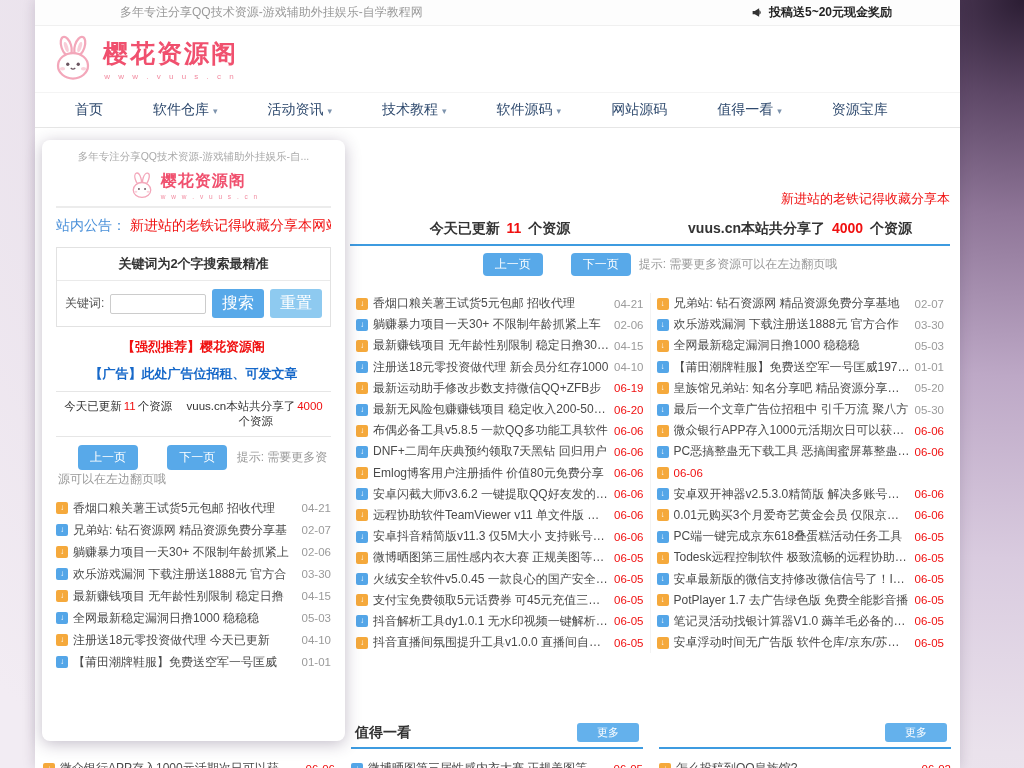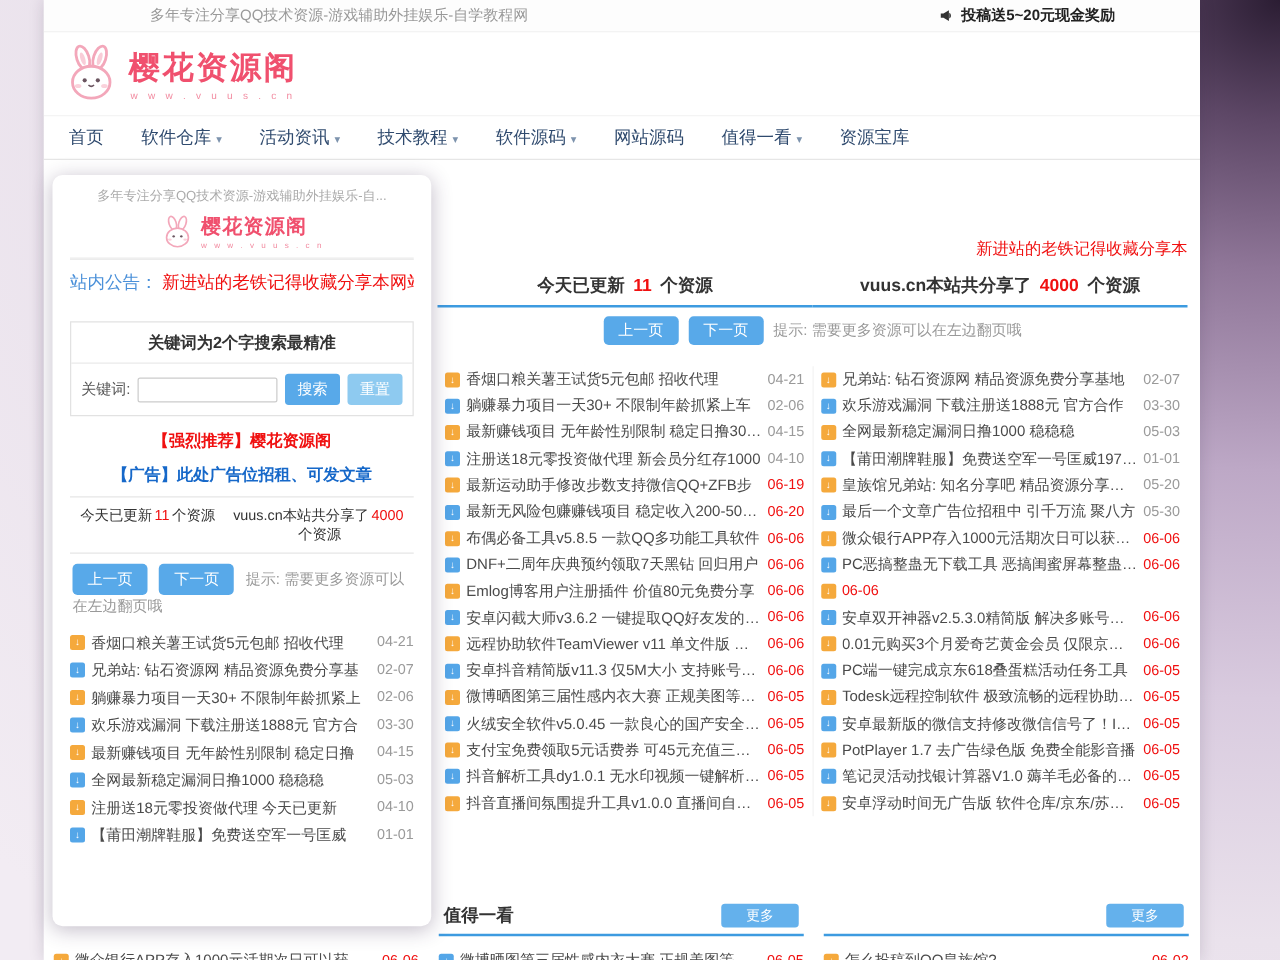--- a/index.html
+++ b/index.html
@@ -7,21 +7,21 @@
     --red:#f01010; --gray:#9a9a9a; --nav:#2f4a6e; --link:#1668c9;
   }
   *{box-sizing:border-box;}
   html,body{margin:0;padding:0;}
   body{
     width:1024px;height:768px;overflow:hidden;position:relative;
     font-family:"Liberation Sans","DejaVu Sans",sans-serif;
     background:radial-gradient(130% 140% at 100% 0%,
       #2b1d33 0%, #5d4766 9%, #8f7698 20%, #bda8c6 35%, #d9cbdf 52%, #eae2ec 70%, #f2ecf3 100%);
   }
-  a{cursor:pointer;text-decoration:none;}
+  a{cursor:pointer;text-decoration:none;margin-left:20px;}
   .site{position:absolute;left:35px;top:0;width:925px;height:768px;background:#fff;overflow:hidden;box-shadow:0 0 12px rgba(40,25,55,.18);}
 
   
   .topbar{height:26px;display:flex;align-items:center;justify-content:space-between;
     padding:0 68px 0 85px;background:#fdfdfd;border-bottom:1px solid #f0f0f0;font-size:12px;}
   .topbar .tagline{color:#999;}
   .topbar .promo{color:#222;font-weight:bold;display:flex;align-items:center;gap:5px;cursor:pointer;}
 
   
   .header{height:66px;display:flex;align-items:center;padding:0 14px;background:#fff;}
@@ -85,25 +85,25 @@
   .fp-logo{display:flex;justify-content:center;align-items:center;gap:5px;padding:7px 0 6px;cursor:pointer;}
   .fp-name{font-size:16px;font-weight:bold;color:var(--brand);letter-spacing:1px;}
   .fp-url{font-size:6.5px;color:#f28ba0;letter-spacing:2px;text-align:center;margin-top:1px;}
   .fp-hr{border-top:1px solid #ececec;}
   .fp-nav{display:flex;justify-content:center;align-items:center;gap:9px;padding:11px 0;font-size:17px;color:#666;cursor:pointer;}
   .menu-icon{display:inline-flex;flex-direction:column;gap:3px;}
   .menu-icon i{width:18px;height:2px;background:#bbb;border-radius:1px;}
   .fp-notice{font-size:14px;padding:9px 0 7px;white-space:nowrap;overflow:hidden;}
   .fp-notice-label{color:#4a90d9;}
   .fp-notice-text{color:var(--red);}
-  .fp-search{border:1px solid #e2e2e2;margin-top:15px;}
+  .fp-search{border:1px solid #e2e2e2;margin-top:5px;}
   .fp-search-title{text-align:center;font-size:13px;font-weight:bold;color:#333;padding:7px 0;border-bottom:1px solid #eaeaea;}
   .fp-search-row{display:flex;align-items:center;gap:6px;padding:8px;font-size:12px;color:#555;}
   .fp-input{flex:1;min-width:0;height:20px;border:1px solid #ccc;border-radius:2px;}
-  .btn-search,.btn-reset{border:none;color:#fff;font-size:12px;padding:4px 10px;border-radius:3px;cursor:pointer;font-family:inherit;}
+  .btn-search,.btn-reset{border:none;color:#fff;font-size:16px;padding:4px 10px;border-radius:3px;cursor:pointer;font-family:inherit;}
   .btn-search{background:var(--btn);}
   .btn-reset{background:var(--btn-light);}
   .fp-red{color:var(--red);font-weight:bold;font-size:13px;text-align:center;margin-top:11px;}
   .fp-blue{color:var(--link);font-weight:bold;font-size:13px;text-align:center;margin:9px 0 8px;}
   .fp-stats{display:flex;border-top:1px solid #e6e6e6;border-bottom:1px solid #e6e6e6;text-align:center;font-size:11.5px;color:#333;}
   .fp-stat{padding:7px 3px;display:block;}
   .fp-stat.left{flex:0.9;white-space:nowrap;}
   .fp-stat.right{flex:1.1;}
   .fp-stat .count{color:var(--red);margin:0 2px;}
   .fp-pg{display:block;padding:8px 2px 6px;font-size:12px;color:#999;line-height:19px;}

